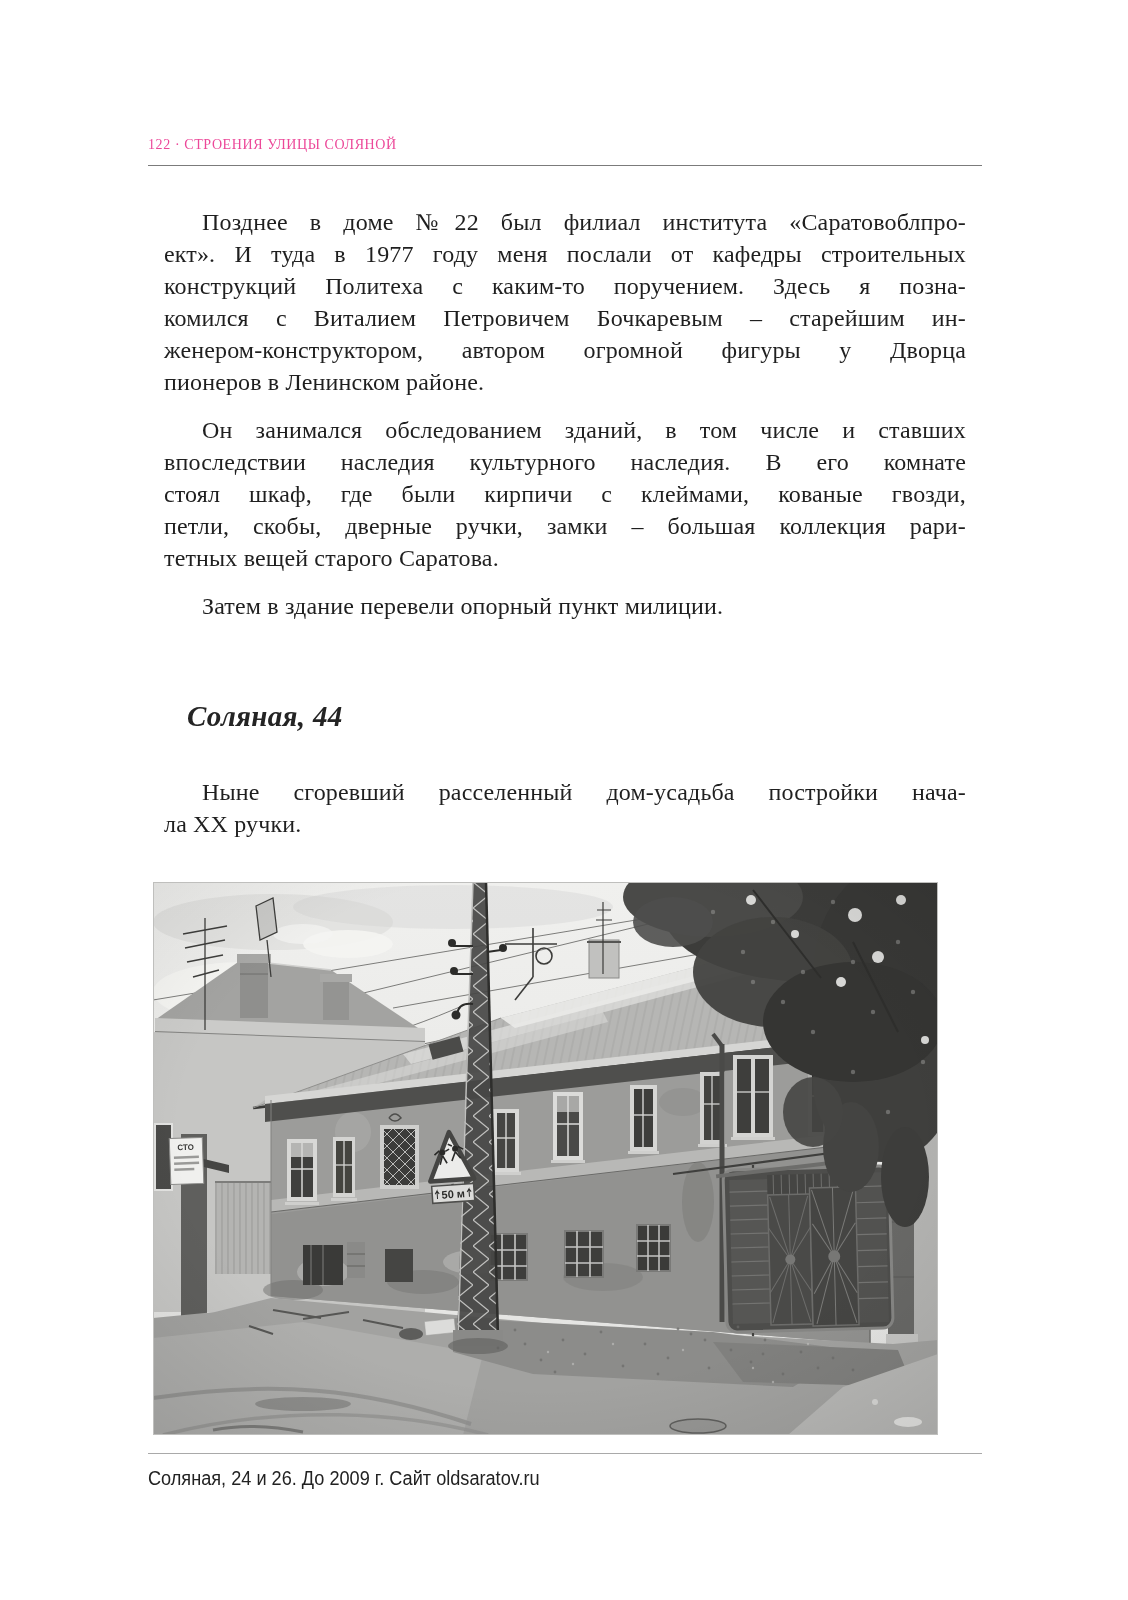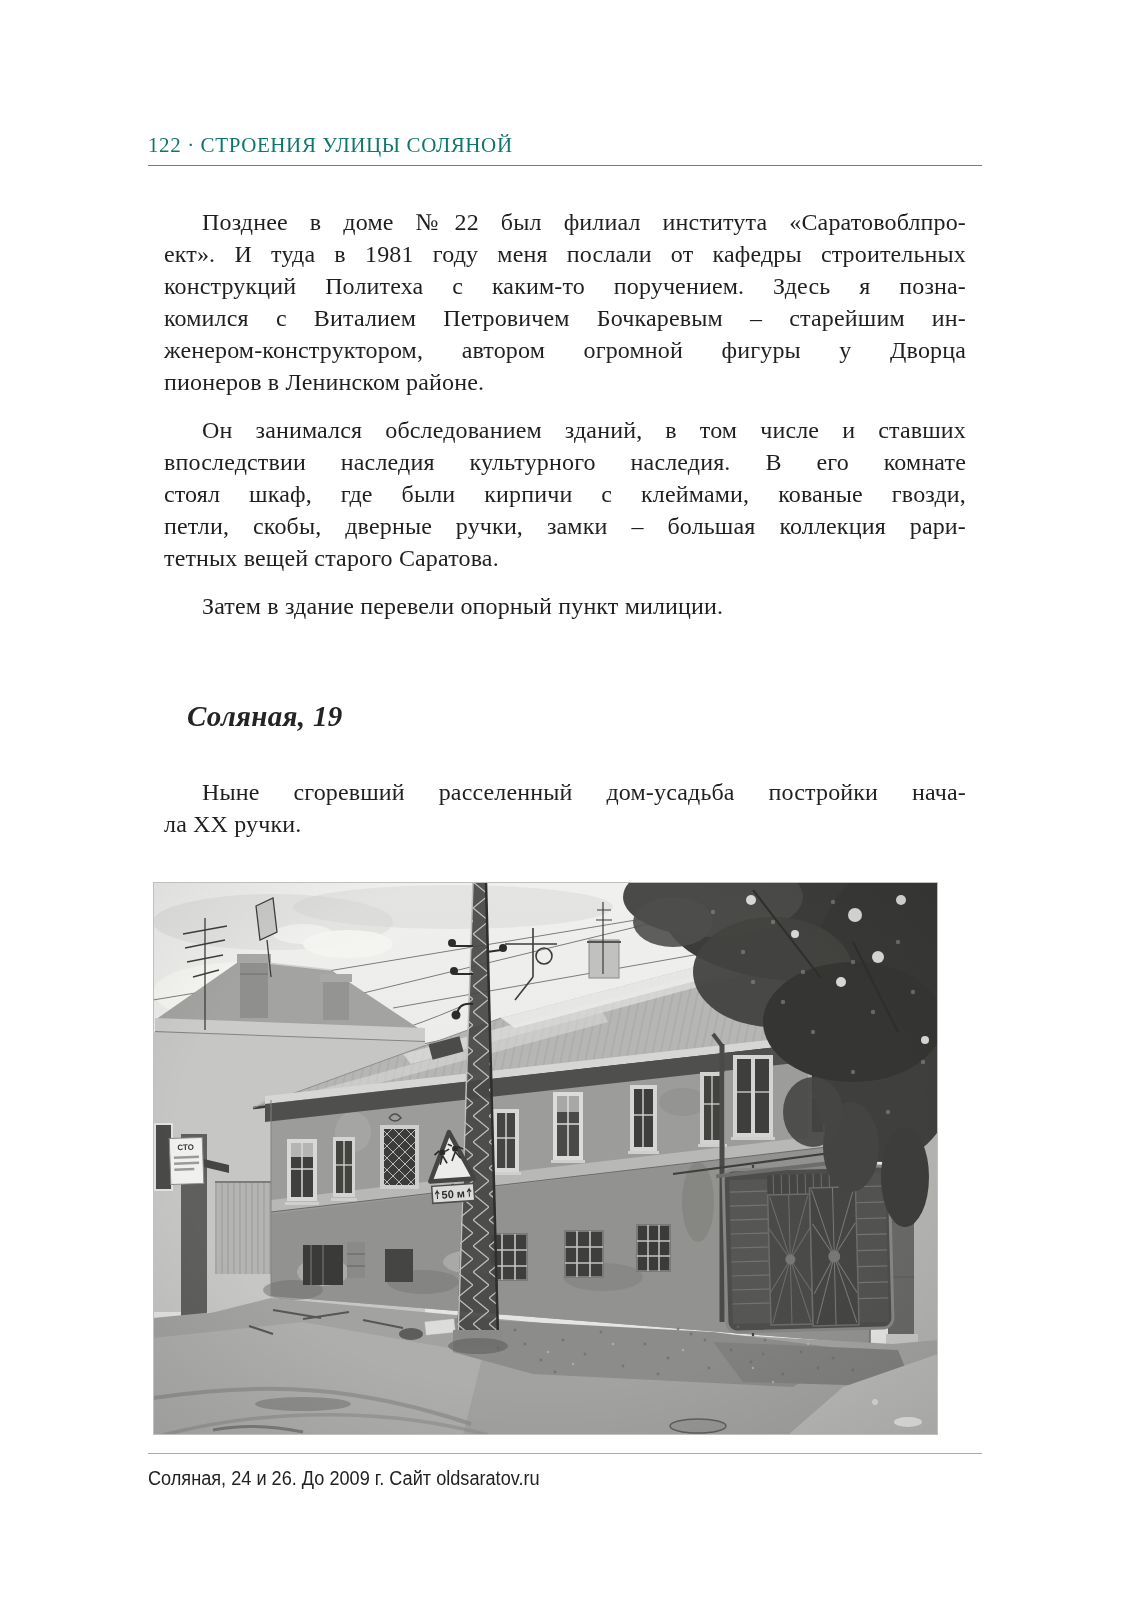--- a/index.html
+++ b/index.html
@@ -3,22 +3,22 @@
 <meta charset="utf-8">
 <style>
   html,body{margin:0;padding:0;background:#e9e9e9;}
   .page{
     position:relative;width:1128px;height:1600px;margin:0 auto;
     background:#ffffff;overflow:hidden;
     font-family:"Liberation Serif","DejaVu Serif",serif;color:#1f1f1f;
     box-sizing:border-box;padding:0 146px 0 148px;
   }
   .running-header{
-    margin-top:134px;font-size:21px;line-height:22px;letter-spacing:.6px;
-    color:#0f766e;
+    margin-top:134px;font-size:14px;line-height:22px;letter-spacing:.6px;
+    color:#ec4899;
   }
   .header-rule{margin-top:9px;height:1px;background:#7b7b7b;}
   .para{margin:16px;}
   .para.first{margin-top:40px;}
   .tl{
     font-size:24px;line-height:32px;letter-spacing:.15px;
     text-align:justify;text-align-last:justify;text-justify:inter-word;
     white-space:nowrap;
   }
   .tl.last{text-align-last:left;white-space:normal;}
@@ -42,40 +42,40 @@
 
 <div class="page">
 
   <div class="running-header">
     <span>122 · СТРОЕНИЯ УЛИЦЫ СОЛЯНОЙ</span>
   </div>
   <div class="header-rule"></div>
 
   <div class="para first">
     <div class="tl indent">Позднее в доме №22 был филиал института «Саратовоблпро-</div>
-    <div class="tl">ект». И туда в 1981 году меня послали от кафедры строительных</div>
+    <div class="tl">ект». И туда в 1977 году меня послали от кафедры строительных</div>
     <div class="tl">конструкций Политеха с каким-то поручением. Здесь я позна-</div>
     <div class="tl">комился с Виталием Петровичем Бочкаревым – старейшим ин-</div>
     <div class="tl">женером-конструктором, автором огромной фигуры у Дворца</div>
     <div class="tl last">пионеров в Ленинском районе.</div>
   </div>
 
   <div class="para">
     <div class="tl indent">Он занимался обследованием зданий, в том числе и ставших</div>
     <div class="tl">впоследствии наследия культурного наследия. В его комнате</div>
     <div class="tl">стоял шкаф, где были кирпичи с клеймами, кованые гвозди,</div>
     <div class="tl">петли, скобы, дверные ручки, замки – большая коллекция рари-</div>
     <div class="tl last">тетных вещей старого Саратова.</div>
   </div>
 
   <div class="para">
     <div class="tl last indent">Затем в здание перевели опорный пункт милиции.</div>
   </div>
 
-  <div class="section-heading">Соляная, 19</div>
+  <div class="section-heading">Соляная, 44</div>
 
   <div class="para after-heading">
     <div class="tl indent">Ныне сгоревший расселенный дом-усадьба постройки нача-</div>
     <div class="tl last">ла XX ручки.</div>
   </div>
 
   <figure class="photo-figure">
     <svg width="785" height="553" viewBox="0 0 785 553" font-family="Liberation Sans, DejaVu Sans, sans-serif">
       <defs>
         <linearGradient id="sky" x1="0" y1="0" x2="0" y2="1">

